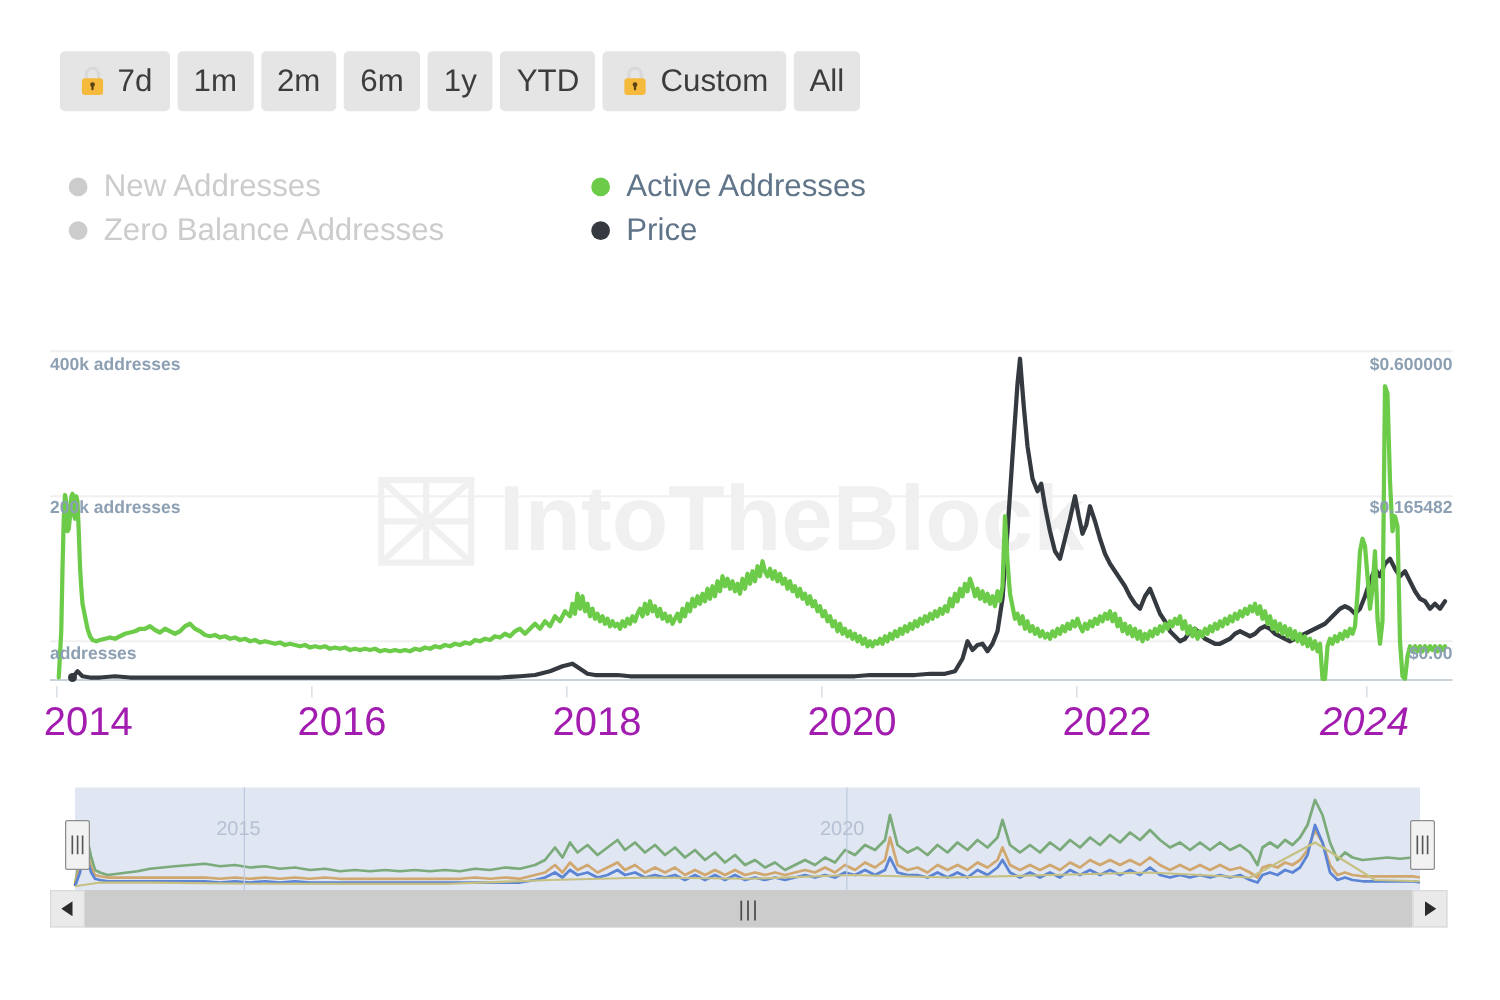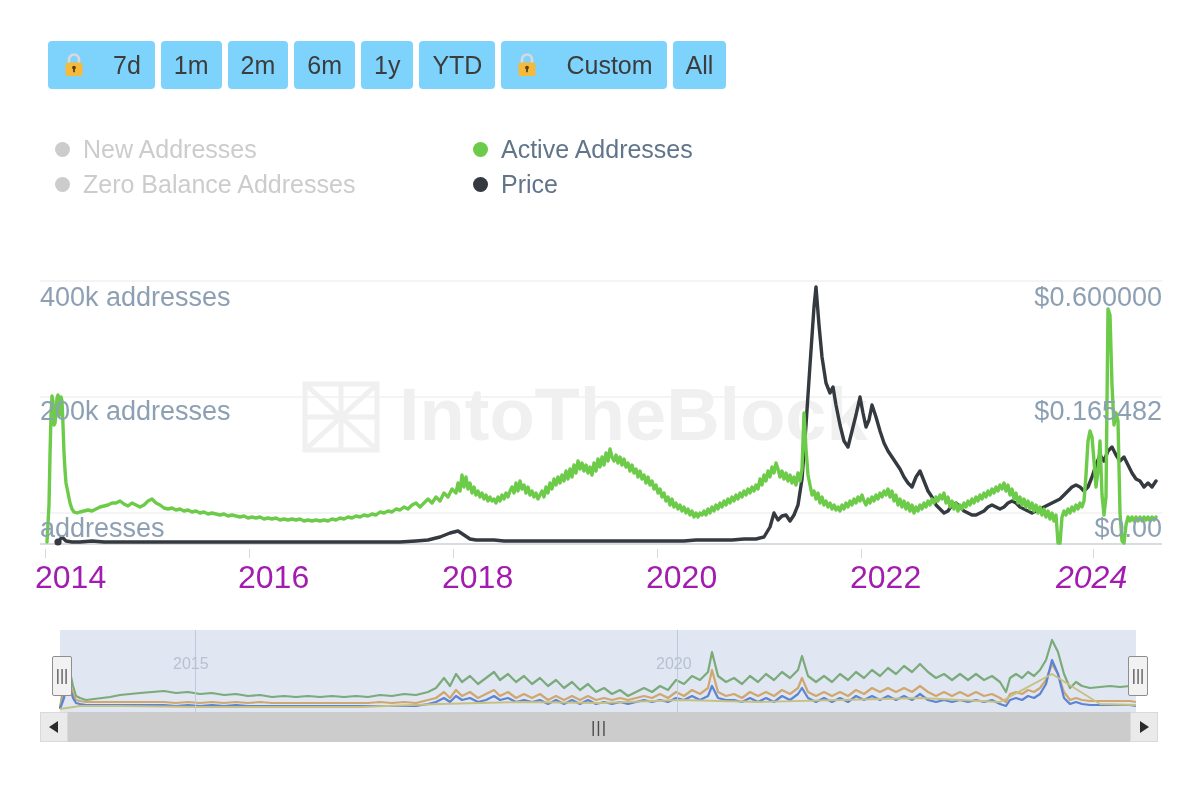--- a/index.html
+++ b/index.html
@@ -9,25 +9,25 @@
     font-family:"Liberation Sans", sans-serif;
     overflow:hidden;
     position:relative;
   }
   
   #range-selector{
     position:absolute;left:48px;top:41px;
     display:flex;align-items:center;gap:6px;
   }
   .range-btn{
-    background:#7dd3fc;
+    background:#e5e5e5;
     border:none;border-radius:4px;
     height:48px;
     padding:0 14px;
-    display:flex;align-items:center;gap:27px;
+    display:flex;align-items:center;gap:8px;
     font-size:25px;color:#3c3c3c;
     font-family:"Liberation Sans", sans-serif;
     cursor:pointer;line-height:1;
     white-space:nowrap;
   }
   .range-btn.plain{padding:0 13px;}
   .lock{
     width:24px;height:26px;flex:0 0 auto;display:block;
   }
   
@@ -52,23 +52,24 @@
   }
   .legend-item.off .legend-label{color:#cccccc;}
   .legend-item.on .legend-label{color:#61758a;}
   
   #plot-wrap{
     position:absolute;left:0;top:265px;width:1200px;height:295px;
   }
   #plot-svg{display:block;}
   .axis-label{
     position:absolute;
-    font-size:27px;color:#8da0b3;
+    font-size:14px;color:#8da0b3;
     line-height:1;white-space:nowrap;
     pointer-events:none;
+    font-weight:bold;
   }
   #y-left-top{left:40px;top:284px;}
   #y-left-mid{left:40px;top:398px;}
   #y-left-bot{left:40px;top:515px;}
   #y-right-top{right:38px;top:284px;}
   #y-right-mid{right:38px;top:398px;}
   #y-right-bot{right:38px;top:515px;}
   
   #x-axis{
     position:absolute;left:0;top:549px;width:1200px;height:45px;

